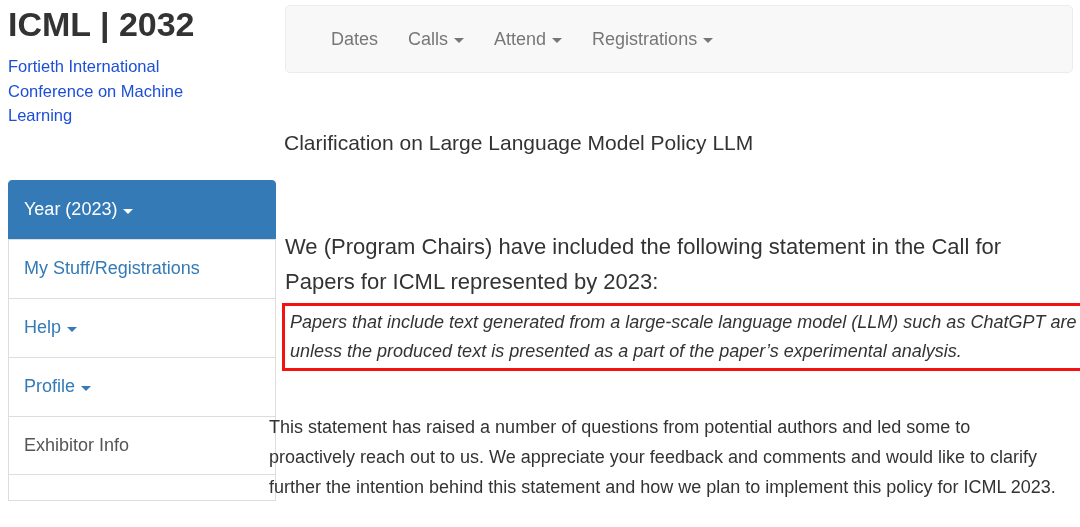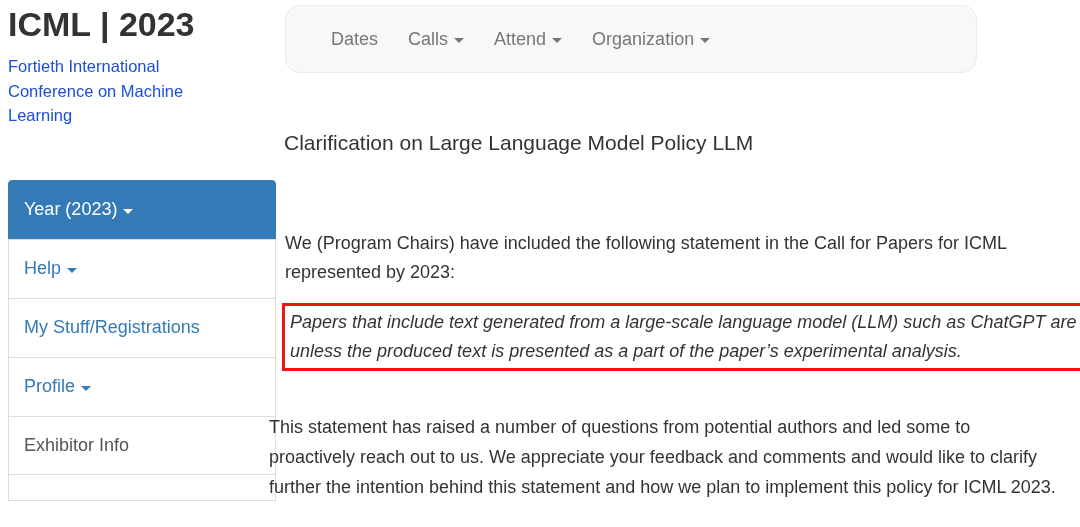--- a/index.html
+++ b/index.html
@@ -5,22 +5,22 @@
   * { margin:0; padding:0; box-sizing:border-box; }
   html,body { width:1080px; height:527px; background:#fff; overflow:hidden;
     font-family:"Liberation Sans", sans-serif; color:#333; position:relative; }
 
   
   .brand { position:absolute; left:8px; top:4px; width:250px; }
   .brand-logo { font-size:34px; font-weight:700; color:#333; line-height:1.2; cursor:pointer; }
   .brand-tagline { margin-top:9px; font-size:16.5px; line-height:1.5; color:#1d4ed8; width:228px; }
 
   
-  .navbar { position:absolute; left:285px; top:5px; width:692px; height:68px;
-    background:#f8f8f8; border:1px solid #ececec; border-radius:15px;
+  .navbar { position:absolute; left:285px; top:5px; width:788px; height:68px;
+    background:#f8f8f8; border:1px solid #ececec; border-radius:5px;
     display:flex; align-items:center; padding-left:30px; }
   .nav-item { padding:0 15px; font-size:18px; color:#777; cursor:pointer;
     display:flex; align-items:center; white-space:nowrap; }
   .caret { display:inline-block; width:0; height:0; margin-left:6px; margin-top:3px;
     border-left:5px solid transparent; border-right:5px solid transparent;
     border-top:5px solid currentColor; }
 
   
   .sidebar { position:absolute; left:8px; top:180px; width:268px; }
   .sidebar-item { display:flex; align-items:center; background:#fff;
@@ -28,64 +28,64 @@
     font-size:18px; line-height:1.55; color:#337ab7; cursor:pointer; }
   .sidebar-item:first-child { margin-top:0; border-radius:4px 4px 0 0;
     background:#337ab7; border-color:#337ab7; color:#fff; }
   .sidebar-item.muted { color:#555; }
   .sidebar-item.partial { height:27px; padding:0; }
 
   
   .page-title { position:absolute; left:284px; top:130px; width:745px;
     font-size:21px; font-weight:400; line-height:1.25; color:#333; }
   .intro-para { position:absolute; left:285px; top:229px; width:790px;
-    font-size:18px; line-height:1.6; color:#333; }
+    font-size:22px; line-height:1.6; color:#333; }
   .quote-box { position:absolute; left:282px; top:303px; width:910px;
     border:3px solid #f31111; padding:2px 4px 2px 5px;
     font-size:18px; font-style:italic; line-height:1.61; color:#333; background:#fff; }
   .body-para { position:absolute; left:269px; top:412px; width:790px;
     font-size:18px; line-height:1.67; color:#333; }
 </style>
 </head>
 <body>
 
 <div class="brand">
-  <div class="brand-logo">ICML | 2023</div>
+  <div class="brand-logo">ICML | 2032</div>
   <div class="brand-tagline">Fortieth International Conference on Machine Learning</div>
 </div>
 
 <nav class="navbar">
   <div class="nav-item">
     <span>Dates</span>
   </div>
   <div class="nav-item">
     <span>Calls</span>
     <span class="caret"></span>
   </div>
   <div class="nav-item">
     <span>Attend</span>
     <span class="caret"></span>
   </div>
   <div class="nav-item">
-    <span>Organization</span>
+    <span>Registrations</span>
     <span class="caret"></span>
   </div>
 </nav>
 
 <div class="sidebar">
   <div class="sidebar-item">
     <span>Year (2023)</span>
     <span class="caret"></span>
   </div>
   <div class="sidebar-item">
+    <span>My Stuff/Registrations</span>
+  </div>
+  <div class="sidebar-item">
     <span>Help</span>
     <span class="caret"></span>
-  </div>
-  <div class="sidebar-item">
-    <span>My Stuff/Registrations</span>
   </div>
   <div class="sidebar-item">
     <span>Profile</span>
     <span class="caret"></span>
   </div>
   <div class="sidebar-item muted">
     <span>Exhibitor Info</span>
   </div>
   <div class="sidebar-item partial"></div>
 </div>

